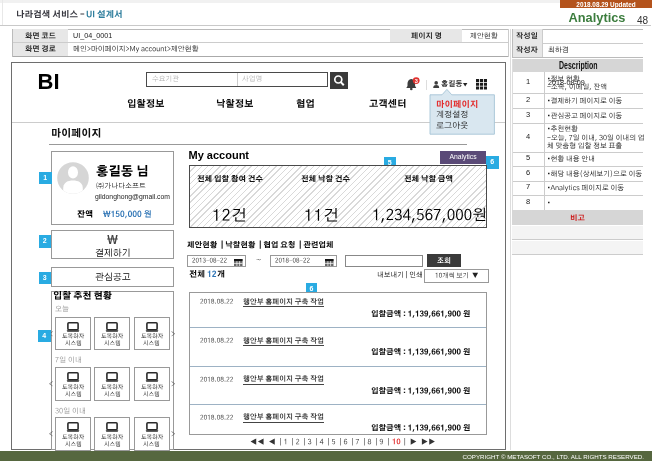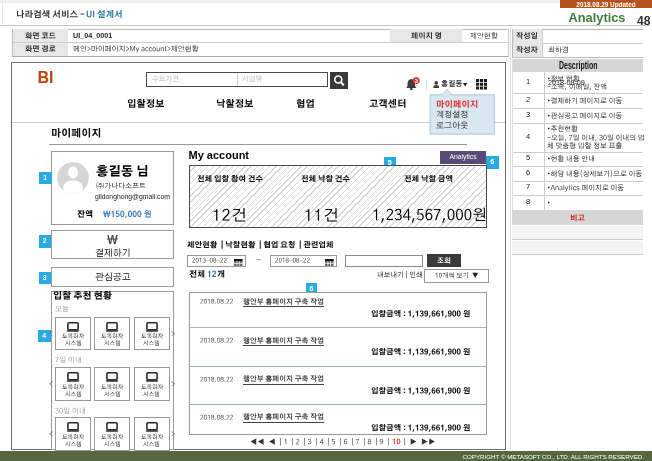--- a/index.html
+++ b/index.html
@@ -13,36 +13,36 @@
       </g>
     </svg>
 <svg style="position:absolute;left:86.1px;top:9.6px;overflow:visible" width="36.7" height="10.6">
       <g transform="translate(0,7.31) scale(0.008301,-0.008301)">
         <path d="M80 304V805H230V303Q230 109 381 109Q533 109 533 303V805H683V304Q683 148 608 65Q532 -18 381 -18Q236 -18 158 62Q80 142 80 304Z M845 0V805H994V0Z M1545 -80V198H2102V254H1541V373H2245V97H1688V39H2262V-80ZM1908 598V726H2097V876H2244V397H2097V598ZM1355 481Q1614 603 1614 782V861H1757V785Q1757 735 1781 688Q1805 641 1844 604Q1884 568 1921 543Q1958 518 1998 498L1918 402Q1862 428 1792 480Q1722 533 1687 585Q1651 526 1579 470Q1507 414 1437 384Z M2788 203V331H2941V488H2799V615H2941V850H3072V-49H2941V203ZM3143 -92V876H3283V-92ZM2423 128Q2562 244 2627 386Q2692 527 2695 661H2466V787H2846Q2846 541 2767 364Q2688 187 2532 44Z M3929 404V543H4142V876H4290V-92H4142V404ZM3409 114Q3460 153 3503 202Q3546 251 3584 317Q3623 383 3645 470Q3667 556 3667 654V819H3809V660Q3809 491 3880 351Q3951 211 4047 137L3941 49Q3887 90 3826 176Q3764 263 3739 336Q3715 259 3650 168Q3584 78 3521 26Z" fill="#2f7e9d"></path>
       </g>
     </svg>
 <div style="position:absolute;left:560px;top:0;width:92px;height:8px;background:#b4531c"></div>
 <div style="position:absolute;left:606px;top:0.7px;font-size:6.4px;color:#fff;font-weight:700;transform:translateX(-50%);white-space:nowrap;letter-spacing:0;line-height:1.15;">2018.08.29 Updated</div>
 <div style="position:absolute;left:597px;top:10.6px;font-size:12.8px;color:#3c7d3e;font-weight:700;transform:translateX(-50%);white-space:nowrap;letter-spacing:0;line-height:1.15;">Analytics</div>
-<div style="position:absolute;left:637px;top:15px;font-size:12px;color:#333;font-weight:700;white-space:nowrap;letter-spacing:0;line-height:1.15;">48</div>
+<div style="position:absolute;left:637px;top:15px;font-size:10px;color:#333;font-weight:400;white-space:nowrap;letter-spacing:0;line-height:1.15;">48</div>
 <div style="position:absolute;left:0px;top:0px;width:560px;height:2.6px;background:#f1f1f1"></div>
 <div style="position:absolute;left:1.5px;top:0px;width:1px;height:25px;background:#e8e8e8"></div>
 <div style="position:absolute;left:0px;top:25.3px;width:651px;height:1px;background:#c9c9c9"></div>
 <div style="position:absolute;left:12px;top:28.5px;width:496px;height:1px;background:#bbb"></div>
 <div style="position:absolute;left:12px;top:42px;width:496px;height:1px;background:#ccc"></div>
 <div style="position:absolute;left:12px;top:55.5px;width:496px;height:1px;background:#aaa"></div>
 <div style="position:absolute;left:12px;top:28.5px;width:1px;height:28px;background:#bbb"></div>
 <div style="position:absolute;left:508px;top:28.5px;width:1px;height:28px;background:#ccc"></div>
 <div style="position:absolute;left:12.5px;top:29px;width:55px;height:13px;background:#e7e7e7"></div>
 <svg style="position:absolute;left:24.6px;top:31.8px;overflow:visible" width="30.9" height="9.1">
       <g transform="translate(0,6.28) scale(0.007129,-0.007129)">
         <path d="M60 32V141H148Q538 141 716 163V55Q499 32 147 32ZM322 96V258H452V96ZM738 -91V863H868V420H998V308H868V-91ZM212 726V824H565V726ZM85 571V668H664V571ZM121 381Q121 453 198 492Q274 532 387 532Q500 532 576 492Q653 453 653 381Q653 309 576 269Q500 229 387 229Q274 229 198 269Q121 309 121 381ZM253 381Q253 351 292 335Q330 319 387 319Q443 319 482 334Q522 350 522 381Q522 413 483 428Q444 443 387 443Q330 443 292 428Q253 412 253 381Z M1261 -65V239H1388V47H1944V-65ZM1550 381V488H1790V627H1550V733H1790V863H1920V169H1790V381ZM1142 311V805H1601V311ZM1266 413H1477V703H1266Z M2334 7V120H2658V344H2791V120H3261V7ZM2441 437V544H3018Q3026 624 3026 686H2460V794H3154Q3154 665 3140 498Q3125 332 3102 208H2974Q2994 303 3008 437Z M3354 15V126H4281V15ZM3484 318V784H4159V674H3613V428H4164V318Z" fill="#222"></path>
       </g>
     </svg>
-<div style="position:absolute;left:73px;top:31.5px;font-size:7.2px;color:#222;font-weight:700;white-space:nowrap;letter-spacing:0;line-height:1.15;">UI_04_0001</div>
+<div style="position:absolute;left:73px;top:31.5px;font-size:7.2px;color:#222;font-weight:400;white-space:nowrap;letter-spacing:0;line-height:1.15;">UI_04_0001</div>
 <div style="position:absolute;left:390px;top:29px;width:72px;height:13px;background:#e7e7e7"></div>
 <svg style="position:absolute;left:410.6px;top:31.8px;overflow:visible" width="30.9" height="9.1">
       <g transform="translate(0,6.28) scale(0.007129,-0.007129)">
         <path d="M786 -91V863H909V-91ZM496 378V501H597V837H712V-49H597V378ZM48 84V191H134V665H66V772H518V665H453V196Q488 196 548 203V102Q356 84 140 84ZM242 191H265Q272 191 344 194V665H242Z M1781 -91V863H1911V-91ZM1125 441Q1125 607 1190 710Q1256 814 1373 814Q1489 814 1556 710Q1622 607 1622 441Q1622 273 1556 170Q1490 67 1373 67Q1256 67 1190 170Q1125 273 1125 441ZM1255 441Q1255 326 1284 254Q1313 182 1373 182Q1434 182 1463 254Q1492 327 1492 441Q1492 556 1463 628Q1434 700 1373 700Q1331 700 1304 663Q1276 626 1266 570Q1255 515 1255 441Z M2801 -91V863H2931V-91ZM2103 130Q2362 309 2363 573V657H2162V776H2694V657H2493V575Q2493 503 2518 434Q2543 364 2582 310Q2622 256 2662 217Q2701 178 2741 150L2654 69Q2596 111 2529 188Q2462 266 2431 337Q2405 265 2332 178Q2258 90 2193 49Z M3513 99Q3513 188 3612 238Q3711 288 3871 288Q4032 288 4132 238Q4231 189 4231 99Q4231 11 4130 -39Q4030 -89 3871 -89Q3711 -89 3612 -40Q3513 10 3513 99ZM3652 99Q3652 16 3871 16Q3971 16 4032 38Q4092 60 4092 99Q4092 141 4033 162Q3974 183 3871 183Q3766 183 3709 162Q3652 140 3652 99ZM3841 423V529H4080V647H3841V754H4080V863H4210V283H4080V423ZM3432 361V816H3886V361ZM3556 461H3762V716H3556Z" fill="#222"></path>
       </g>
     </svg>
 <svg style="position:absolute;left:470.0px;top:31.8px;overflow:visible" width="27.7" height="9.0">
       <g transform="translate(0,6.19) scale(0.007031,-0.007031)">
         <path d="M37 105Q69 132 98 163Q127 194 166 248Q204 301 228 372Q251 443 251 520V661H82V730H496V661H329V527Q329 461 348 398Q368 335 400 285Q432 235 462 200Q493 165 526 137L473 89Q421 133 366 208Q312 282 292 341Q274 278 214 192Q153 106 95 57ZM784 -90V822H858V-90ZM443 405V475H591V796H662V-49H591V405Z M1063 551Q1063 653 1130 716Q1198 780 1305 780Q1411 780 1480 716Q1548 653 1548 551Q1548 448 1480 385Q1412 322 1305 322Q1197 322 1130 385Q1063 448 1063 551ZM1142 551Q1142 480 1188 433Q1233 386 1305 386Q1377 386 1422 434Q1468 481 1468 551Q1468 621 1422 668Q1377 716 1305 716Q1234 716 1188 668Q1142 620 1142 551ZM1714 147V822H1791V534H1920V465H1791V147ZM1209 -61V216H1286V8H1825V-61Z M2164 725V791H2479V725ZM2041 574V639H2571V574ZM2081 364Q2081 431 2150 470Q2219 509 2320 509Q2421 509 2490 470Q2559 431 2559 364Q2559 298 2490 258Q2422 218 2320 218Q2218 218 2150 258Q2081 298 2081 364ZM2161 364Q2161 326 2207 303Q2253 280 2320 280Q2386 280 2432 302Q2479 325 2479 364Q2479 404 2434 426Q2388 448 2320 448Q2252 448 2206 426Q2161 403 2161 364ZM2583 293V356H2745V512H2576V576H2745V822H2822V117H2745V293ZM2209 -72V161H2286V-6H2851V-72Z M3184 751V811H3505V751ZM3056 631V690H3602V631ZM3096 479Q3096 533 3168 559Q3239 585 3343 585Q3447 585 3518 559Q3590 533 3590 479Q3590 443 3554 418Q3518 392 3464 382Q3410 371 3343 371Q3239 371 3168 398Q3096 425 3096 479ZM3178 479Q3178 453 3224 439Q3271 425 3343 425Q3413 425 3460 438Q3508 452 3508 479Q3508 531 3343 531Q3178 531 3178 479ZM3020 232V290H3123Q3429 290 3667 321V264Q3569 252 3406 242Q3244 232 3120 232ZM3307 272V402H3381V272ZM3699 177V822H3775V487H3902V420H3775V177ZM3139 39Q3139 104 3226 136Q3314 169 3467 169Q3620 169 3710 137Q3799 105 3799 39Q3799 -26 3710 -58Q3621 -91 3467 -91Q3313 -91 3226 -58Q3139 -26 3139 39ZM3225 39Q3225 -32 3468 -32Q3575 -32 3644 -14Q3713 4 3713 39Q3713 110 3468 110Q3225 110 3225 39Z" fill="#222"></path>
       </g>
@@ -159,21 +159,21 @@
 <div style="position:absolute;left:544px;top:71.5px;width:0.8px;height:138.0px;background:#ccc"></div>
 <div style="position:absolute;left:512px;top:59px;width:0.8px;height:150.5px;background:#ddd"></div>
 <div style="position:absolute;left:512px;top:210px;width:130.5px;height:15px;background:#d6d6d6"></div>
 <svg style="position:absolute;left:569.8px;top:213.8px;overflow:visible" width="14.9" height="9.4">
       <g transform="translate(0,6.45) scale(0.007324,-0.007324)">
         <path d="M761 -91V863H891V-91ZM122 89V794H246V562H468V794H592V89ZM246 203H468V445H246Z M1064 18V131H1388V469H1519V131H1991V18ZM1184 669V783H1885Q1885 508 1830 250H1703Q1728 358 1743 476Q1758 594 1758 669Z" fill="#cc1111"></path>
       </g>
     </svg>
 <div style="position:absolute;left:512px;top:225.5px;width:130.5px;height:14.5px;background:#f4f4f4;border-bottom:0.8px solid #ccc"></div>
 <div style="position:absolute;left:512px;top:240.5px;width:130.5px;height:14px;background:#f4f4f4;border-bottom:0.8px solid #ccc"></div>
-<div style="position:absolute;left:37.5px;top:68.6px;font-size:16px;color:#c2410c;font-weight:700;white-space:nowrap;letter-spacing:0;line-height:1.15;">BI</div>
+<div style="position:absolute;left:37.5px;top:68.6px;font-size:22px;color:#000000;font-weight:700;white-space:nowrap;letter-spacing:0;line-height:1.15;">BI</div>
 <div style="position:absolute;left:145.5px;top:71.5px;width:182px;height:15.5px;border:1.6px solid #4a4a4a;background:#fff"></div>
 <div style="position:absolute;left:236.5px;top:73px;width:1px;height:12.5px;background:#ccc"></div>
 <svg style="position:absolute;left:152.0px;top:75.3px;overflow:visible" width="26.9" height="8.8">
       <g transform="translate(0,6.02) scale(0.006836,-0.006836)">
         <path d="M96 458Q182 485 261 529Q340 573 398 636Q455 699 455 762V811H532V763Q532 716 566 667Q600 618 654 578Q707 539 768 508Q829 476 889 458L850 401Q745 431 641 501Q537 571 493 646Q453 572 350 503Q246 434 136 400ZM43 225V292H935V225H530V-92H453V225Z M1128 546Q1128 649 1228 709Q1327 769 1476 769Q1570 769 1648 744Q1727 718 1776 666Q1824 615 1824 546Q1824 443 1724 383Q1624 323 1476 323Q1325 323 1226 384Q1128 444 1128 546ZM1213 546Q1213 475 1291 432Q1369 388 1476 388Q1586 388 1662 432Q1739 476 1739 546Q1739 616 1662 660Q1585 704 1476 704Q1371 704 1292 660Q1213 616 1213 546ZM1027 11V78H1243V287H1319V78H1632V287H1708V78H1919V11Z M2046 90Q2220 200 2326 355Q2432 510 2433 661H2094V732H2515Q2515 316 2101 39ZM2720 -90V822H2798V-90Z M3094 699V764H3569Q3569 598 3529 436H3454Q3494 585 3494 699ZM3020 283V349H3118Q3494 349 3667 371V307Q3476 283 3117 283ZM3237 323V577H3312V323ZM3699 142V822H3775V510H3904V443H3775V142ZM3178 -62V203H3255V7H3806V-62Z" fill="#b0b0b0"></path>
       </g>
     </svg>
 <svg style="position:absolute;left:241.5px;top:75.3px;overflow:visible" width="20.2" height="8.8">
       <g transform="translate(0,6.02) scale(0.006836,-0.006836)">
         <path d="M18 95Q88 150 145 220Q202 290 245 398Q288 506 288 623V772H363V626Q363 538 390 454Q416 370 459 307Q502 244 540 202Q578 159 617 128L562 77Q505 123 433 220Q361 316 329 412Q303 316 229 212Q155 109 80 46ZM712 -90V822H789V426H944V353H789V-90Z M1088 580Q1088 674 1153 732Q1218 790 1320 790Q1421 790 1487 732Q1553 674 1553 580Q1553 485 1488 428Q1422 370 1320 370Q1216 370 1152 428Q1088 486 1088 580ZM1166 580Q1166 516 1209 474Q1252 432 1320 432Q1388 432 1431 474Q1474 517 1474 580Q1474 643 1431 686Q1388 728 1320 728Q1254 728 1210 684Q1166 641 1166 580ZM1518 546V614H1761V822H1838V330H1761V546ZM1222 -74V289H1298V186H1763V289H1839V-74ZM1298 -7H1763V122H1298Z M2095 351V769H2514V351ZM2171 414H2438V706H2171ZM2486 423V487H2745V633H2486V697H2745V822H2822V251H2745V423ZM2179 83Q2179 163 2268 207Q2358 251 2509 251Q2661 251 2751 208Q2841 164 2841 83Q2841 3 2750 -42Q2659 -86 2509 -85Q2356 -84 2268 -40Q2179 3 2179 83ZM2263 83Q2263 34 2328 8Q2394 -18 2509 -18Q2620 -18 2689 9Q2758 36 2758 83Q2758 134 2690 160Q2623 185 2509 185Q2395 185 2329 158Q2263 132 2263 83Z" fill="#b0b0b0"></path>

